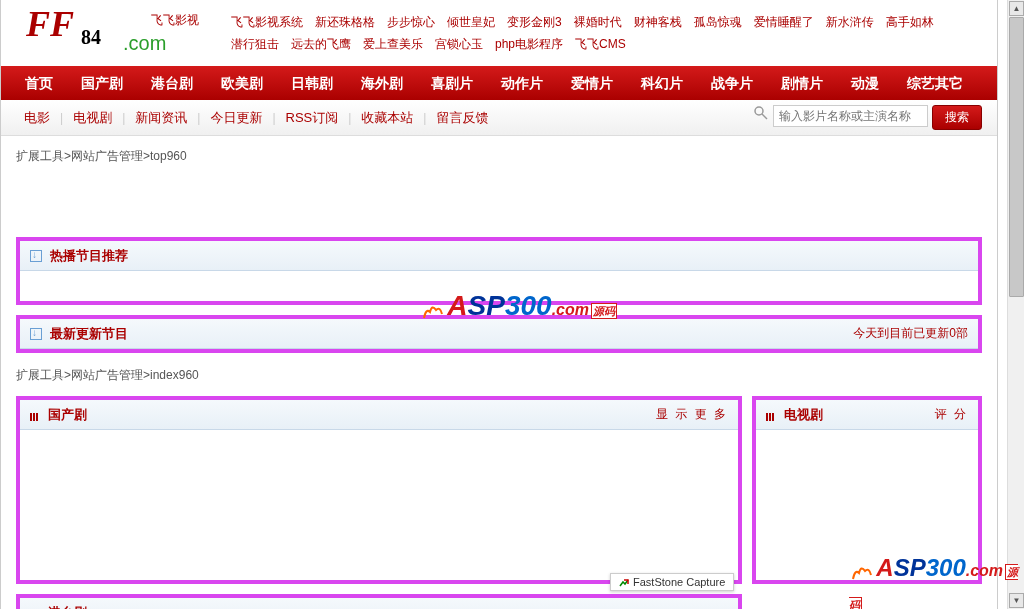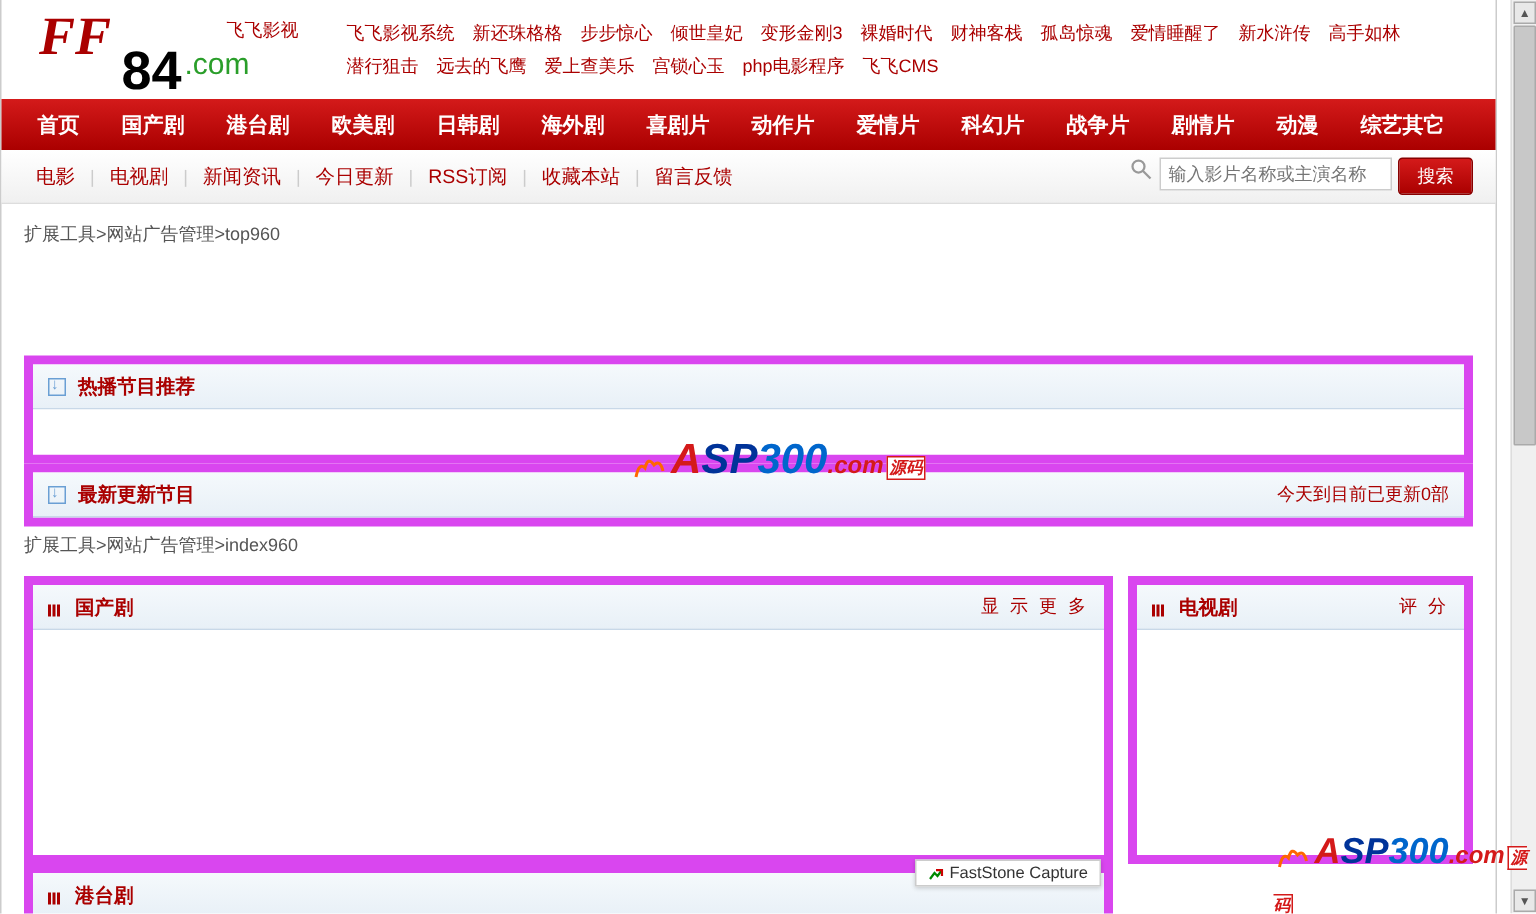--- a/index.html
+++ b/index.html
@@ -1,38 +1,38 @@
 <!DOCTYPE html>
 <html><head>
 <meta charset="utf-8">
 <style>
 *{margin:0;padding:0;box-sizing:border-box}
 body{font-family:"Microsoft YaHei",SimSun,Arial,sans-serif;font-size:12px;background:#fff;width:1024px;height:609px;overflow:hidden;position:relative}
 .page{background:#fff;border:1px solid #ccc;border-top:none;width:998px;margin:0 0 0 0}
 .header{display:flex;padding:8px 20px 8px 20px;align-items:center}
 .logo{width:190px;height:50px;position:relative}
 .logo-ff{font-family:"Brush Script MT",cursive;font-size:36px;font-style:italic;font-weight:bold;color:#a00;position:absolute;top:-5px;left:5px}
-.logo-84{font-family:Liberation Sans, sans-serif;font-size:36px;font-weight:bold;color:#000;position:absolute;top:18px;left:60px}
+.logo-84{font-family:Liberation Serif, serif;font-size:20px;font-weight:bold;color:#000;position:absolute;top:18px;left:60px}
 .logo-com{font-family:Arial;font-size:20px;color:#2a9e2a;position:absolute;top:24px;left:102px}
 .logo-tag{font-size:12px;color:#a00;position:absolute;top:4px;left:130px}
 .top-links{flex:1;padding-left:20px;line-height:22px}
 .top-links a{color:#a00;text-decoration:none;margin-right:12px;display:inline-block}
 .nav{background:linear-gradient(#d41a1a,#a00);height:34px;display:flex;align-items:flex-end;padding:0 10px}
 .nav a{color:#fff;text-decoration:none;padding:0 14px;font-size:14px;font-weight:bold;line-height:34px}
 .subnav{background:linear-gradient(#fff,#f0f0f0);border-bottom:1px solid #ddd;height:36px;display:flex;align-items:center;padding:0 15px}
 .subnav-links{flex:1}
 .subnav-links a{color:#a00;text-decoration:none;font-size:13px;padding:0 8px}
 .subnav-links .sep{color:#ccc;padding:0 2px}
 .search{display:flex;}
 .search-icon{width:16px;height:16px;margin-right:4px;display:inline-block}
 .search input{width:155px;height:22px;border:1px solid #ccc;padding:0 5px;font-size:12px;color:#999}
 .search-btn{background:linear-gradient(#d41a1a,#a00);color:#fff;border:1px solid #800;border-radius:3px;padding:3px 12px;margin-left:4px;cursor:pointer;font-size:12px}
 .content{padding:8px 15px}
 .breadcrumb{color:#555;font-size:12px;padding:4px 0;margin-bottom:8px}
-.panel{border:6px solid #d946ef;}
+.panel{border:4px solid #d946ef;margin-bottom:10px}
 .panel-head{background:linear-gradient(#f5f9fc,#e8f0f7);height:30px;display:flex;align-items:center;padding:0 10px;border-bottom:1px solid #c8d8e8}
 .panel-head .ico{width:12px;height:12px;border:1px solid #6a9fd4;display:inline-block;margin-right:8px;position:relative}
 .panel-head .ico::after{content:"↓";color:#6a9fd4;font-size:10px;position:absolute;top:-2px;left:1px}
 .panel-head .title{color:#a00;font-weight:bold;font-size:13px}
 .panel-head .right{margin-left:auto;color:#a00;font-size:12px}
 .panel-body{min-height:30px;background:#fff}
 .watermark{position:absolute;top:290px;left:420px;width:200px;height:40px;z-index:10}
 .watermark2{position:absolute;bottom:5px;right:5px;width:170px;height:50px;z-index:10}
 .asp-logo{font-family:Arial;font-weight:bold;font-style:italic;font-size:28px}
 .asp-logo .a{color:#d41a1a}

